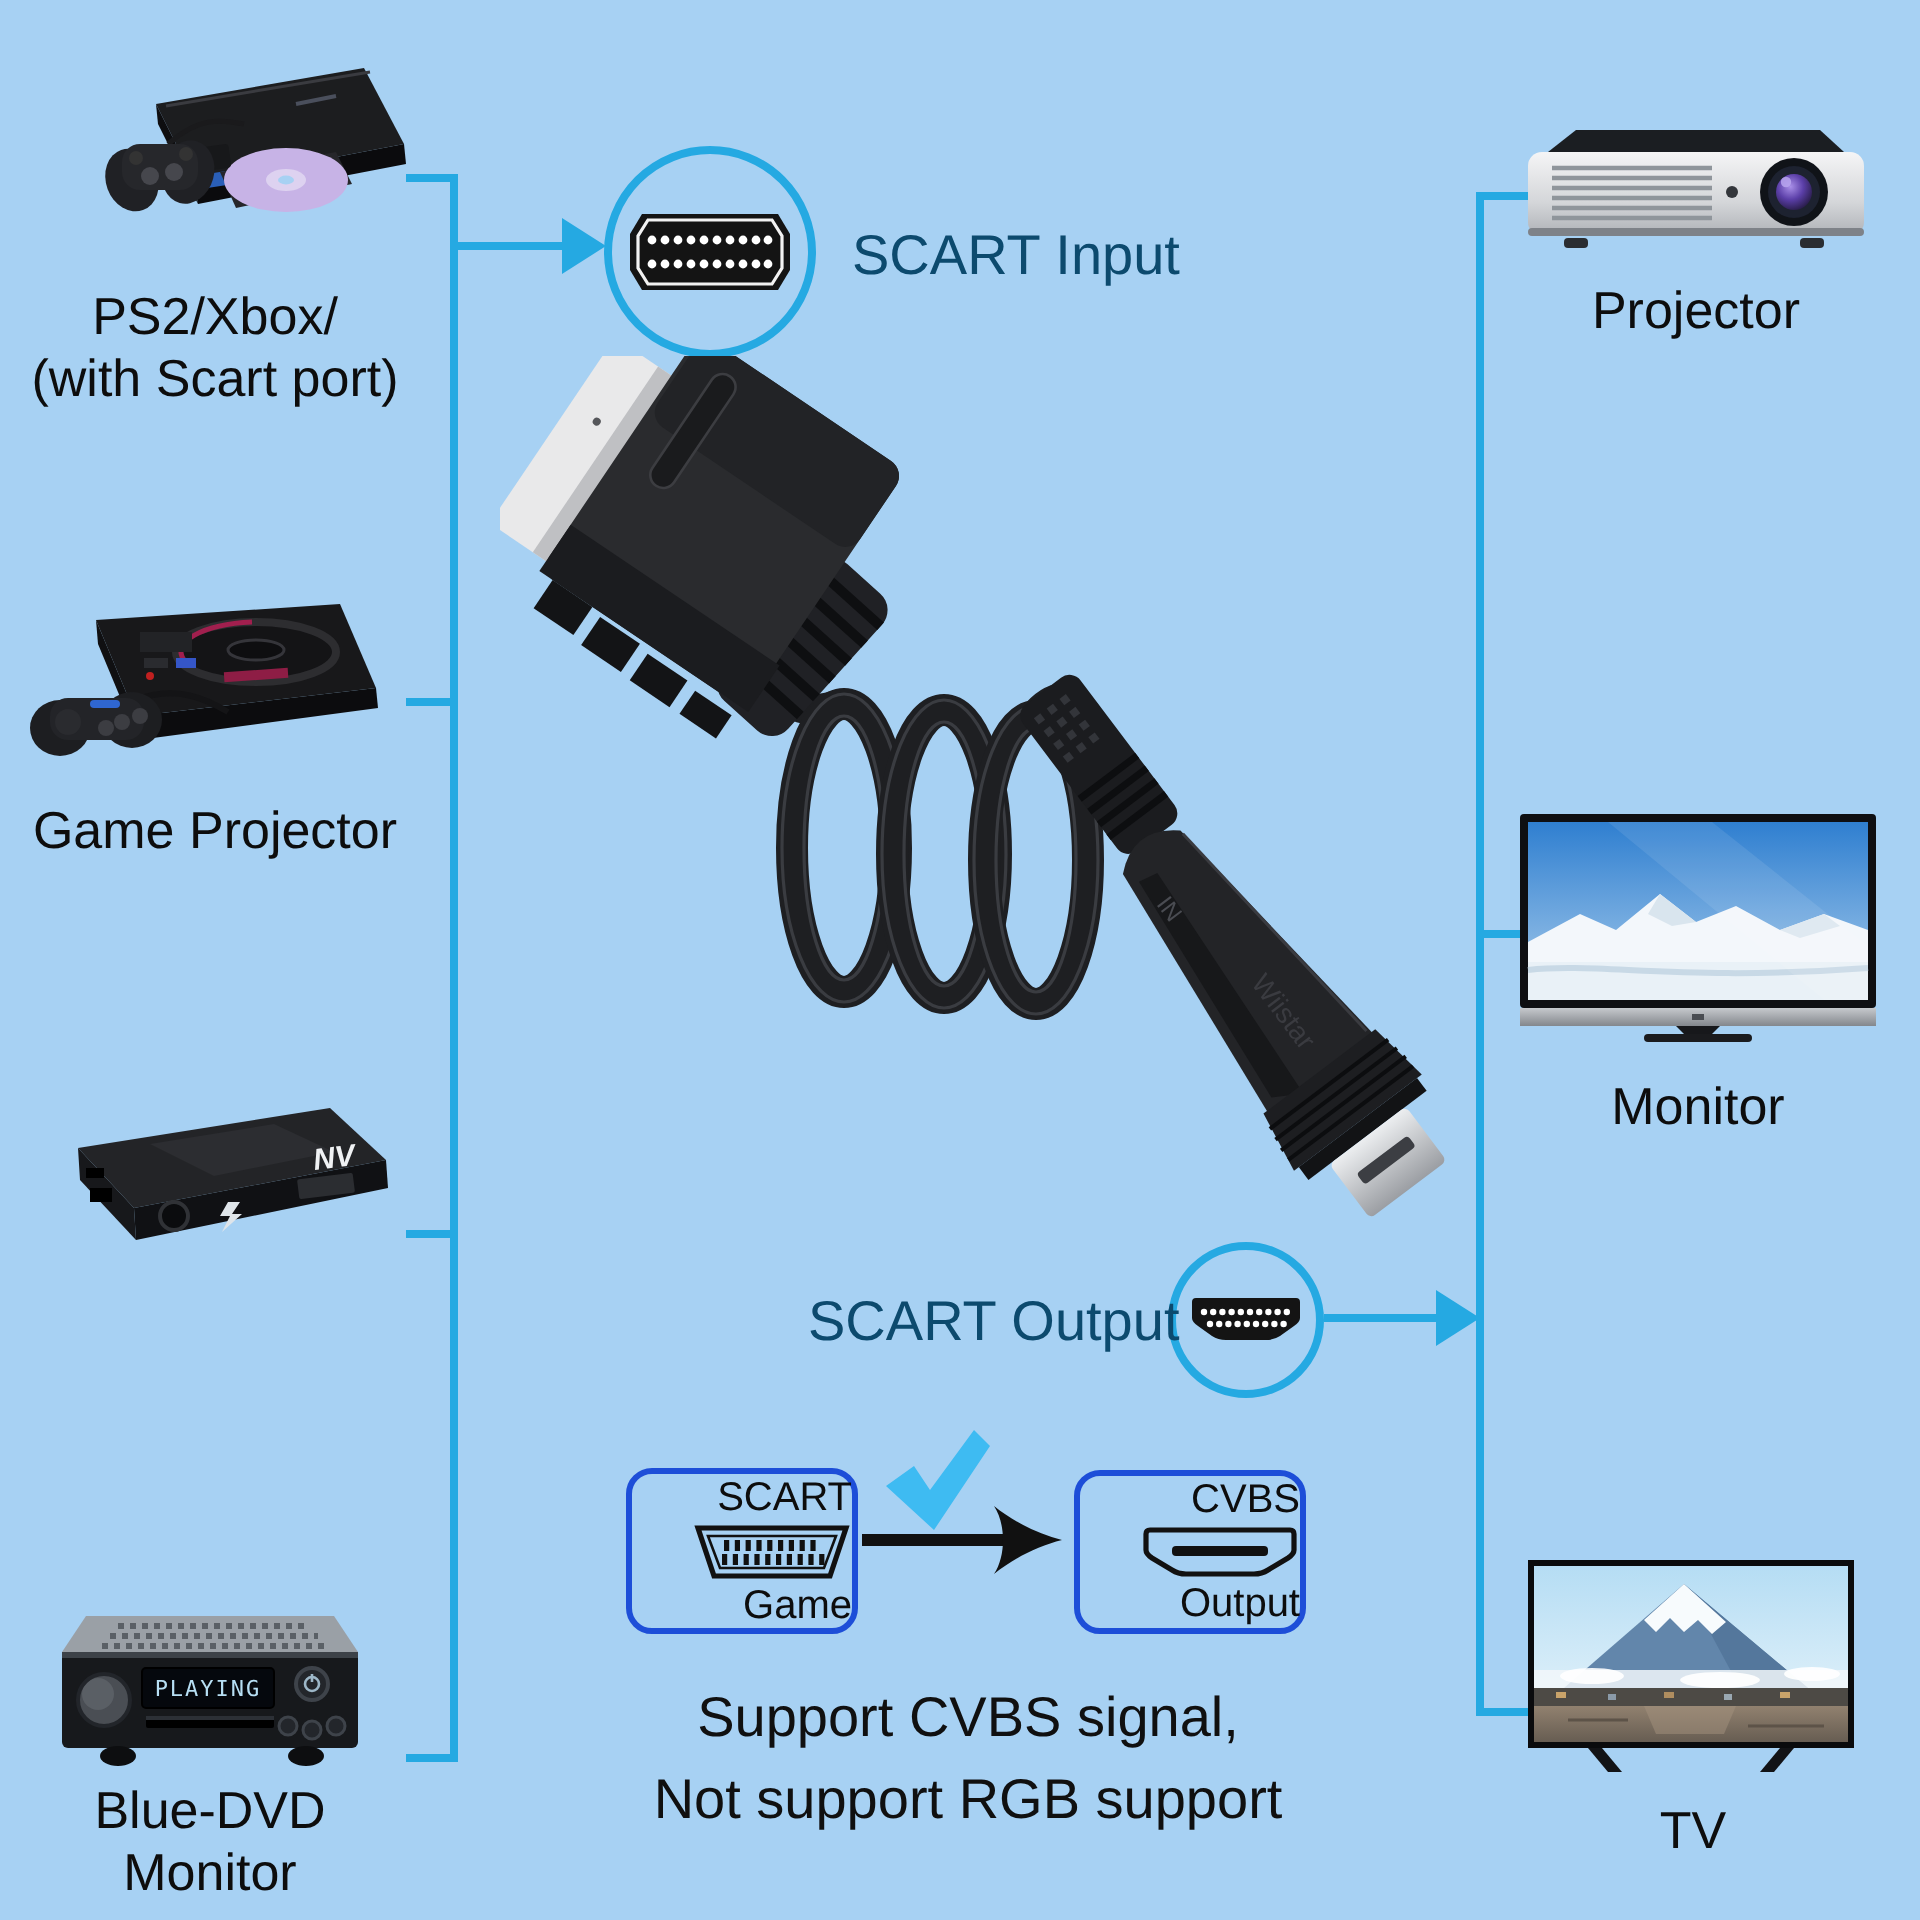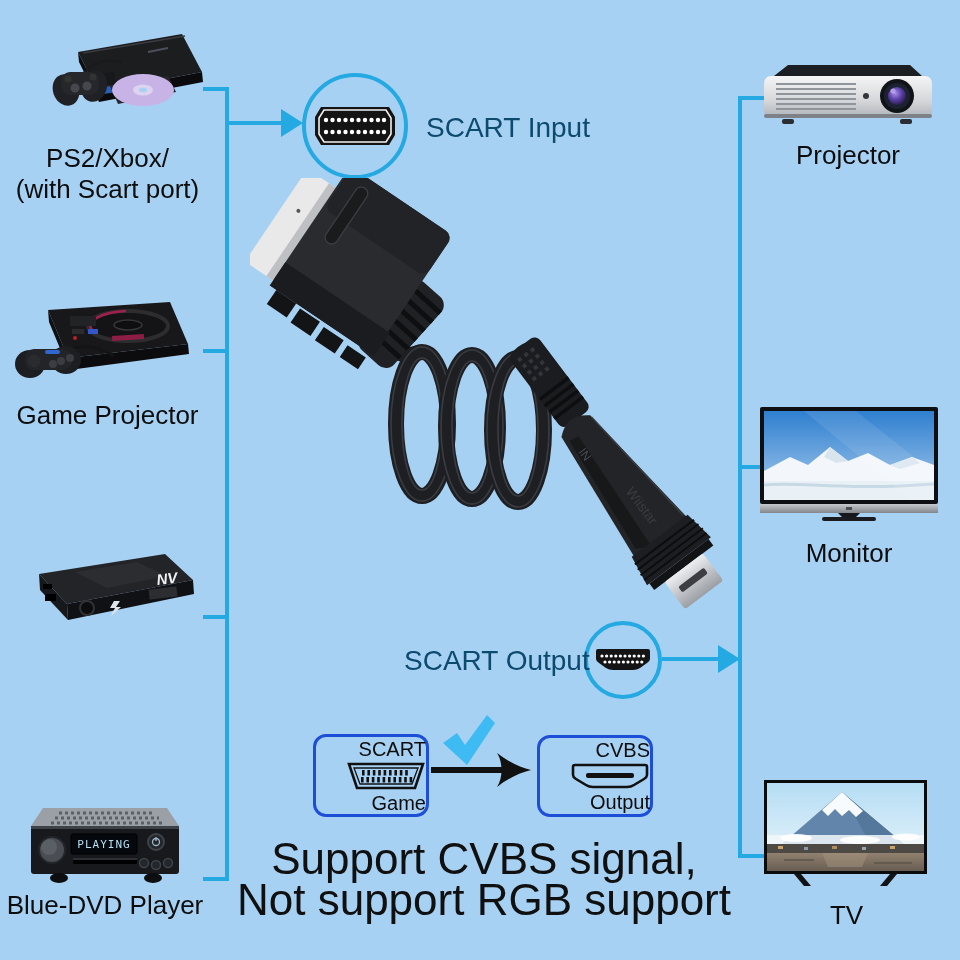--- a/index.html
+++ b/index.html
@@ -12,21 +12,21 @@
     border-top:14px solid transparent;border-bottom:14px solid transparent;
     border-left:22px solid #25a9e2;}
   .dev-label{position:absolute;text-align:center;font-size:26px;line-height:31px;color:#0d0d0d;}
   .callout-label{position:absolute;font-size:28px;color:#0c4a6e;white-space:nowrap;}
   .ring{position:absolute;border:4px solid #25a9e2;border-radius:50%;
         display:flex;align-items:center;justify-content:center;}
   .flow-box{position:absolute;border:3px solid #1d4ed8;border-radius:13px;
     display:flex;flex-direction:column;align-items:flex-end;justify-content:center;gap:2px;}
   .flow-box .t{font-size:20px;line-height:22px;color:#0d0d0d;}
   .footer{position:absolute;left:204px;top:838px;width:560px;text-align:center;
-    font-size:44px;line-height:41px;color:#101010;}
+    font-size:28px;line-height:41px;color:#101010;}
   svg{display:block;}
 </style>
 </head>
 <body>
 
 <div id="canvas">
 
   <svg width="0" height="0" style="position:absolute" aria-hidden="true">
     <defs>
       <linearGradient id="projGrad" x1="0" y1="0" x2="0" y2="1">
@@ -163,21 +163,21 @@
     <circle cx="131" cy="42" r="8" fill="#23262b" stroke="#3e434a" stroke-width="2"></circle>
     <circle cx="131" cy="42" r="3.5" fill="none" stroke="#9db7c8" stroke-width="1.3"></circle>
     <line x1="131" y1="37" x2="131" y2="41" stroke="#9db7c8" stroke-width="1.3"></line>
     <circle cx="119" cy="63" r="4.5" fill="#23262b" stroke="#3e434a" stroke-width="1.5"></circle>
     <circle cx="131" cy="65" r="4.5" fill="#23262b" stroke="#3e434a" stroke-width="1.5"></circle>
     <circle cx="143" cy="63" r="4.5" fill="#23262b" stroke="#3e434a" stroke-width="1.5"></circle>
     <ellipse cx="34" cy="78" rx="9" ry="5" fill="#0d0e10"></ellipse>
     <ellipse cx="128" cy="78" rx="9" ry="5" fill="#0d0e10"></ellipse>
   </svg>
   <div class="dev-label" style="left:5px;top:890px;width:200px">
-    <div>Blue-DVD Player</div>
+    <div>Blue-DVD Monitor</div>
   </div>
 
   <div class="ring" style="left:302px;top:73px;width:98px;height:98px">
     <svg width="84" height="42" viewBox="0 0 84 42">
       <polygon points="8,2 76,2 82,12 82,30 76,40 8,40 2,30 2,12" fill="#141414"></polygon>
       <polygon points="11,5 73,5 78,13 78,29 73,37 11,37 6,29 6,13" fill="none" stroke="#f2f2f2" stroke-width="1.6"></polygon>
       <g fill="#ffffff">
         <circle cx="13" cy="15" r="2.2"></circle>
           <circle cx="19.5" cy="15" r="2.2"></circle>
           <circle cx="26" cy="15" r="2.2"></circle>

